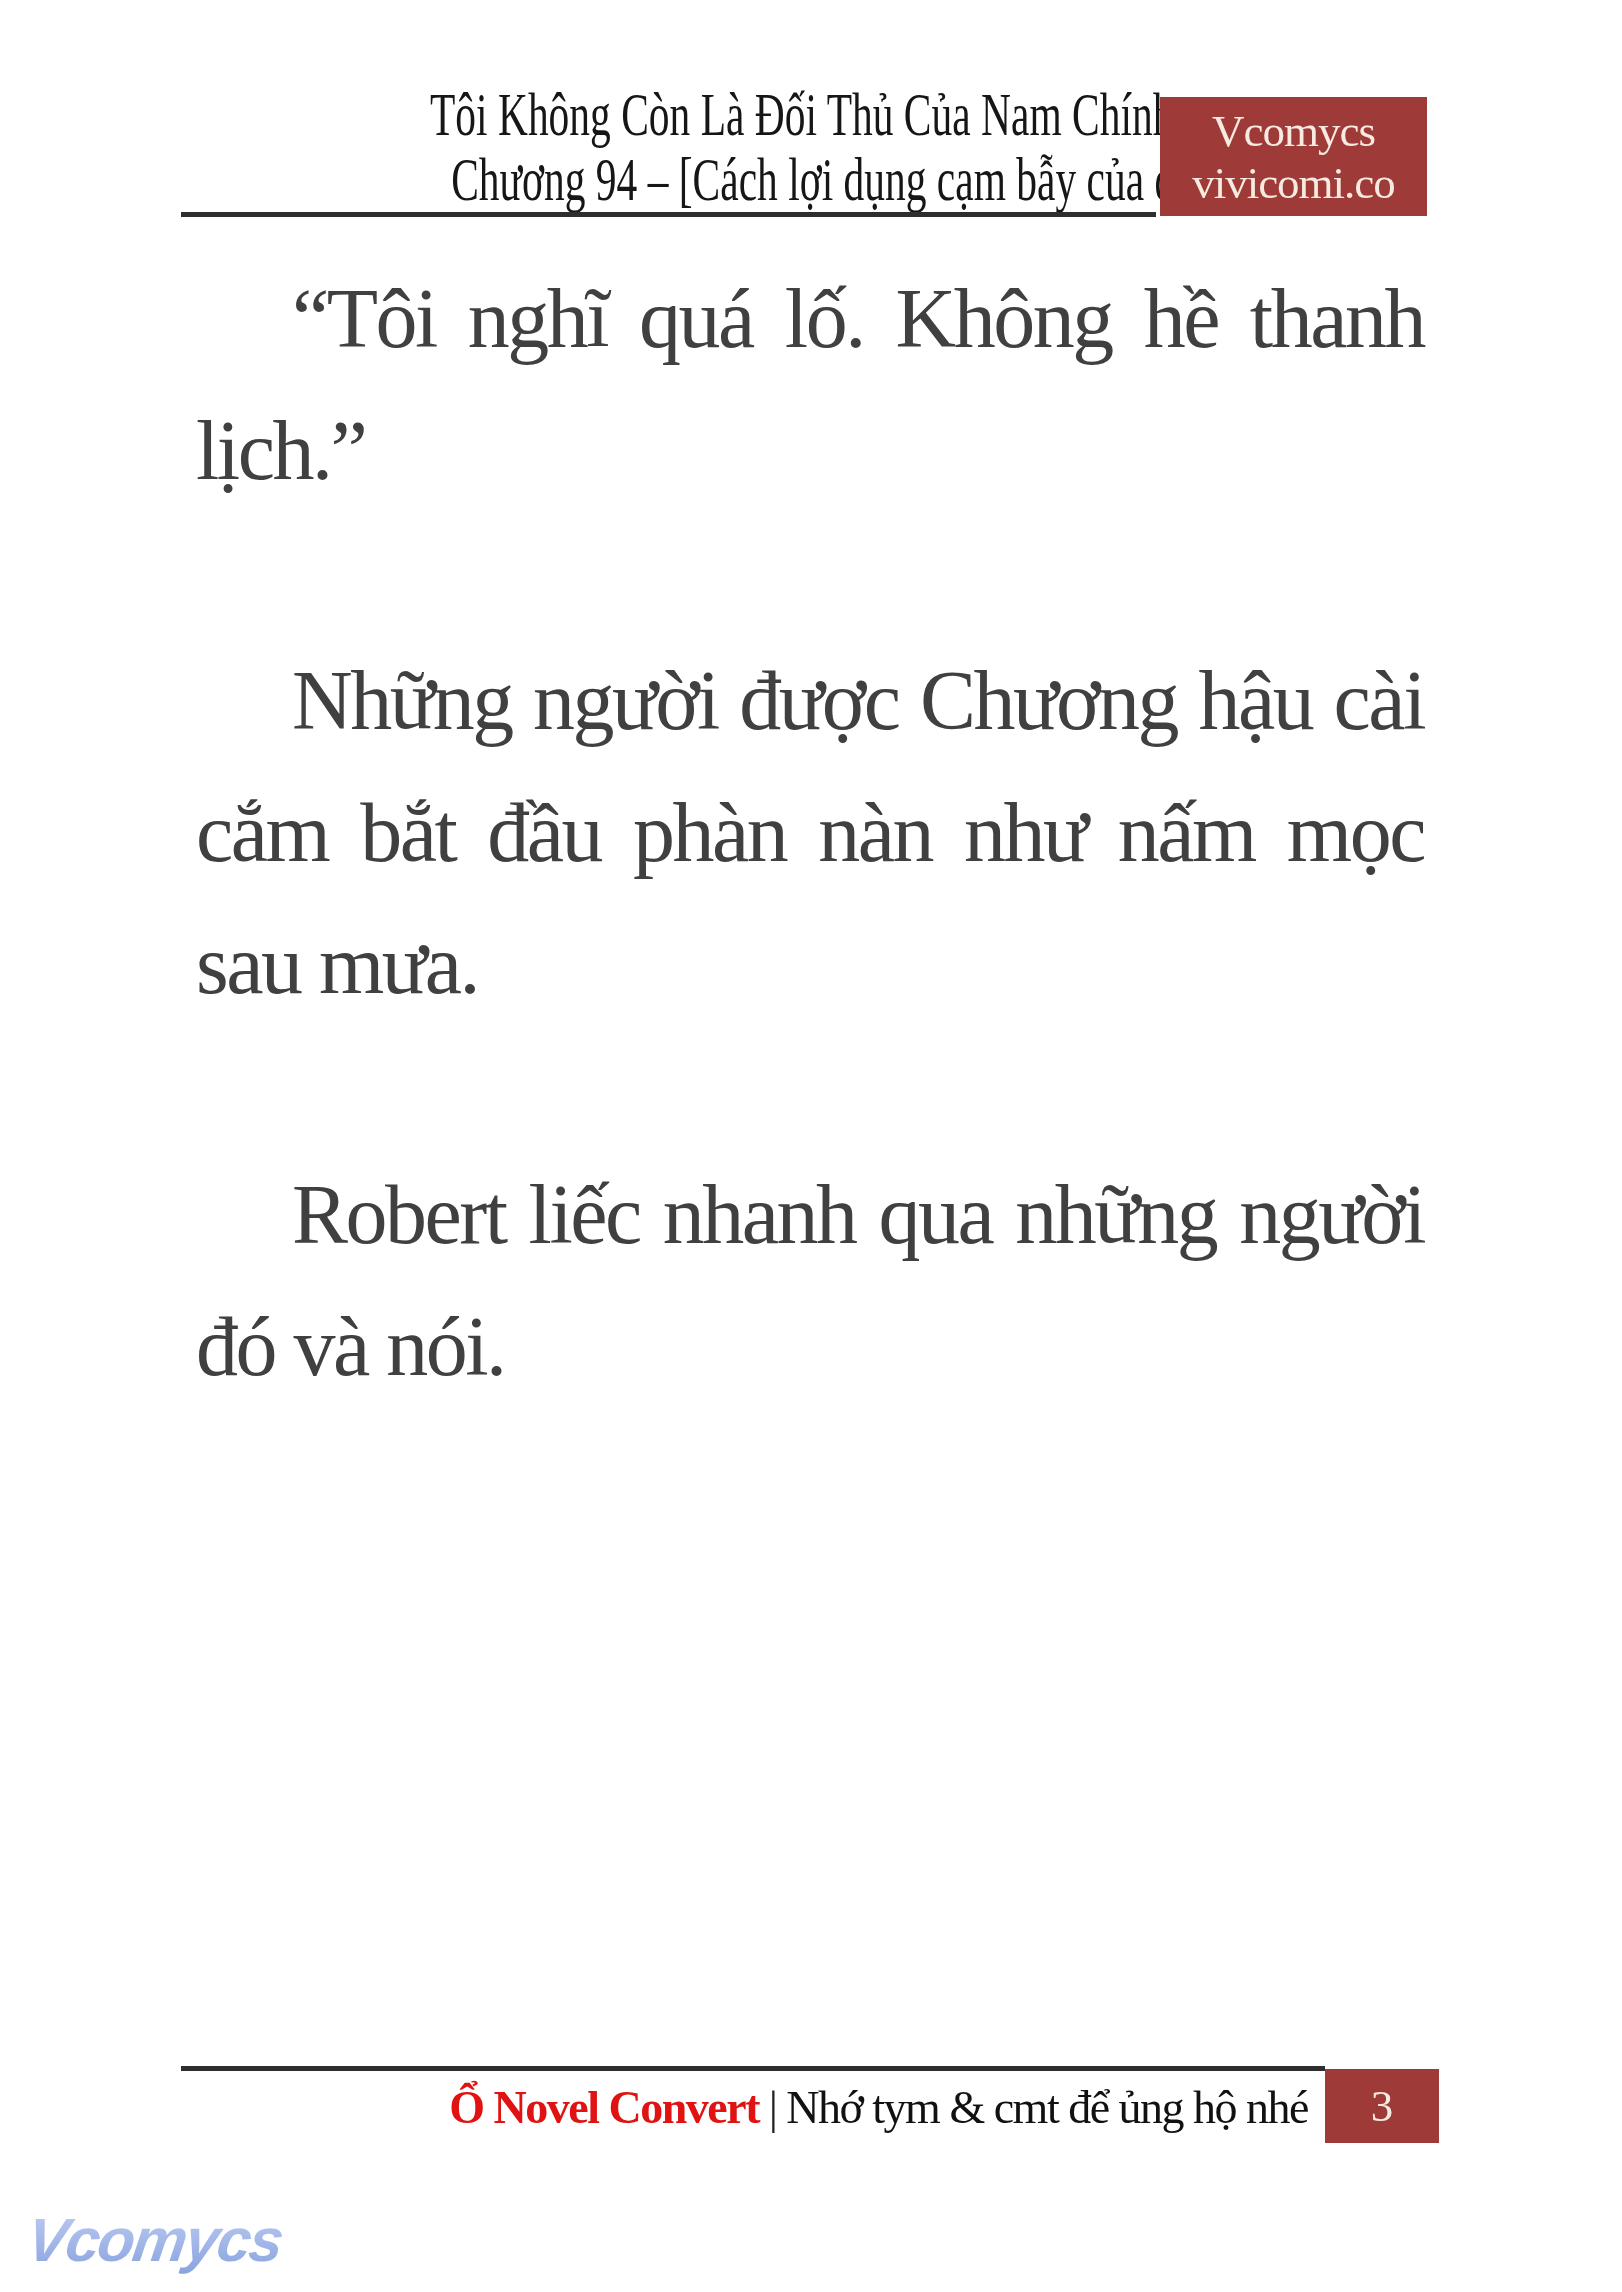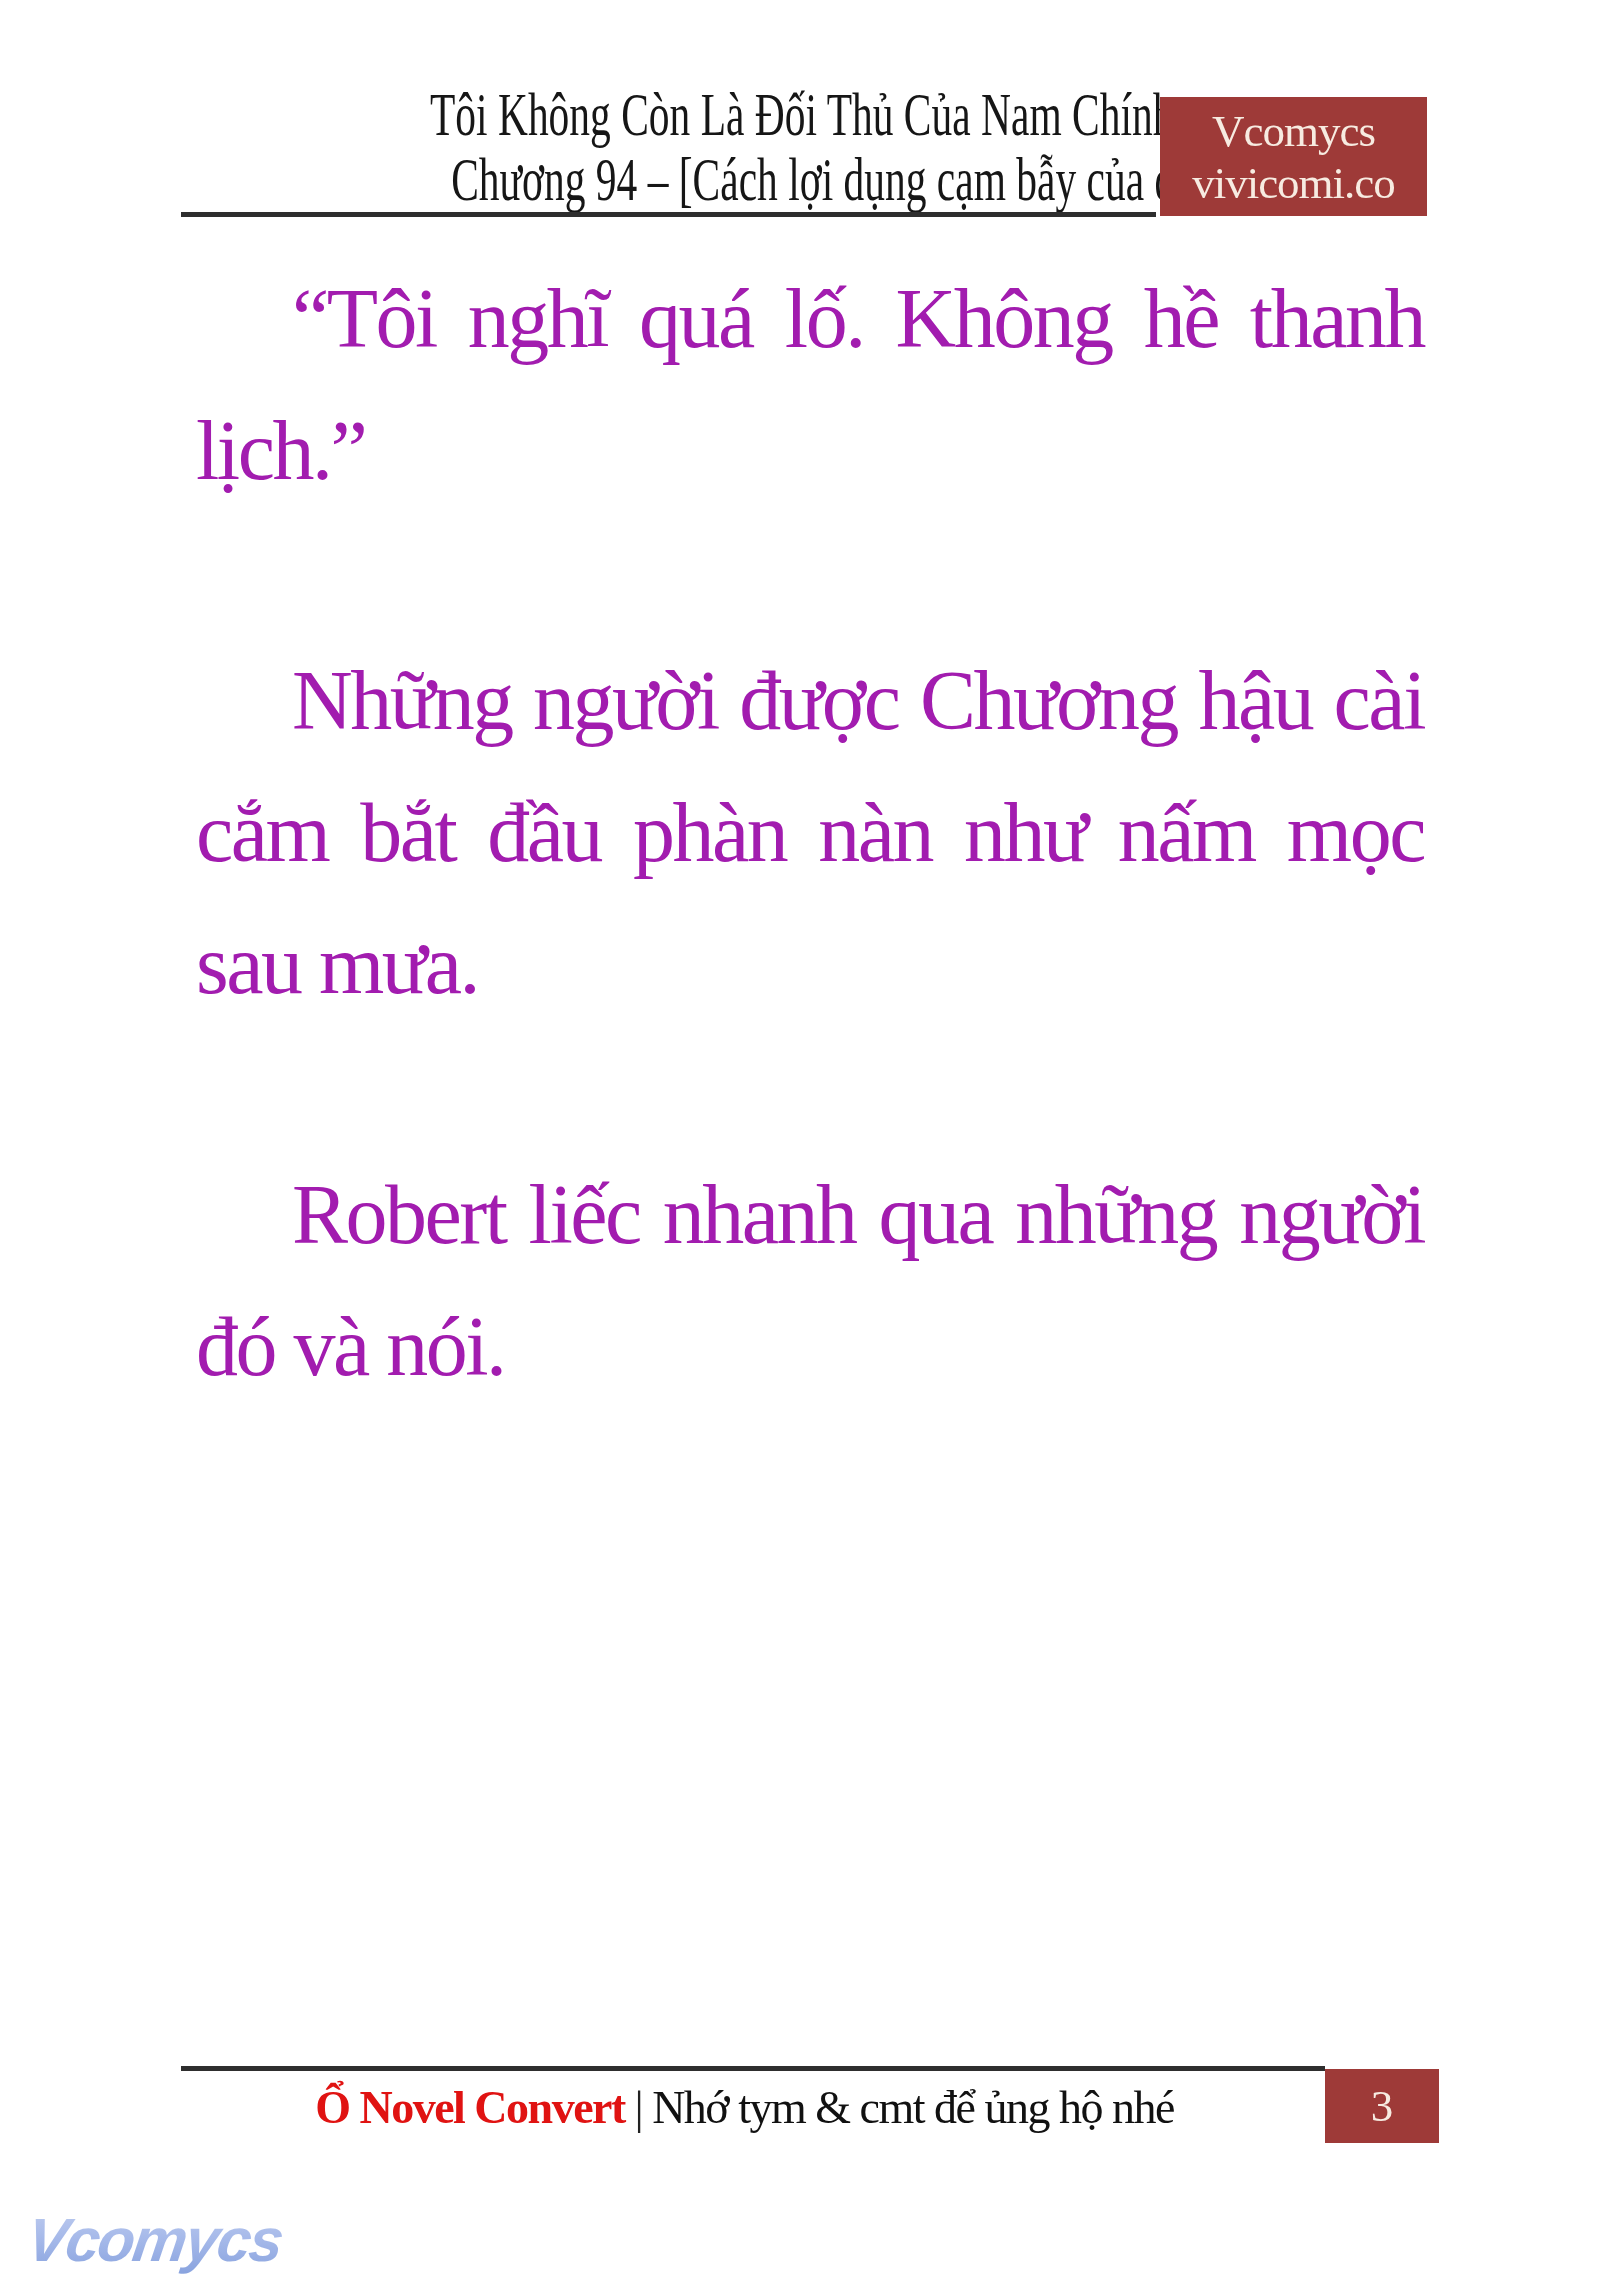--- a/index.html
+++ b/index.html
@@ -37,30 +37,30 @@
   
   .content{
     position:absolute;left:196px;top:253px;width:1228px;
   }
   .content p{
     margin:0 0 118px 0;
     font-size:84px;line-height:132px;
     letter-spacing:-2.5px;
     text-align:justify;
     text-indent:96px;
-    color:#a21caf;
+    color:#404040;
   }
   
   .footer-rule{
     position:absolute;left:181px;top:2066px;width:1144px;height:4.9px;
     background:#2e2e2e;
   }
   .footer-text{
     position:absolute;left:181px;top:2076px;width:1127px;
-    text-align:center;white-space:nowrap;
+    text-align:right;white-space:nowrap;
     font-size:46px;line-height:63px;letter-spacing:-1.5px;
     color:#111111;
   }
   .footer-brand{font-weight:bold;color:#e01312;}
   .footer-sep{font-weight:normal;color:#222;padding:0 9.8px;font-size:46px;}
   .page-number-box{
     position:absolute;left:1325px;top:2069px;width:114px;height:74px;
     background:#9e3a38;
     display:flex;align-items:center;justify-content:center;
     color:#f7ebe1;font-size:45px;

